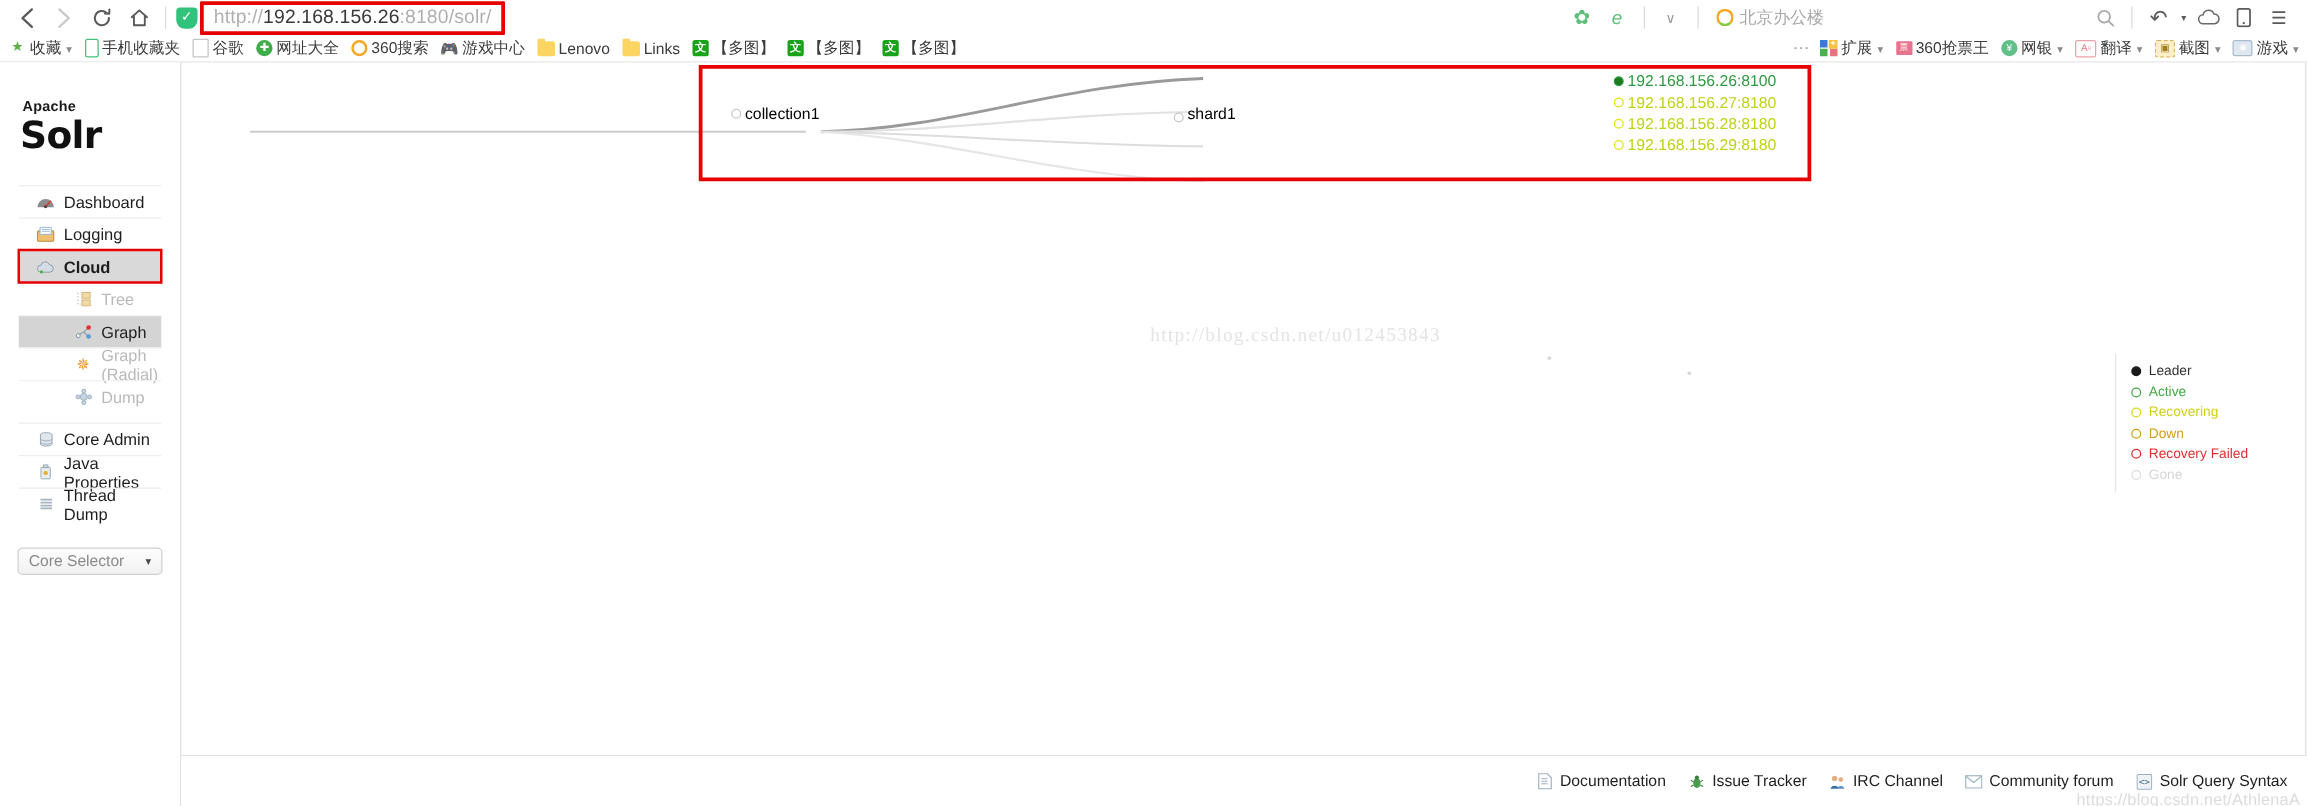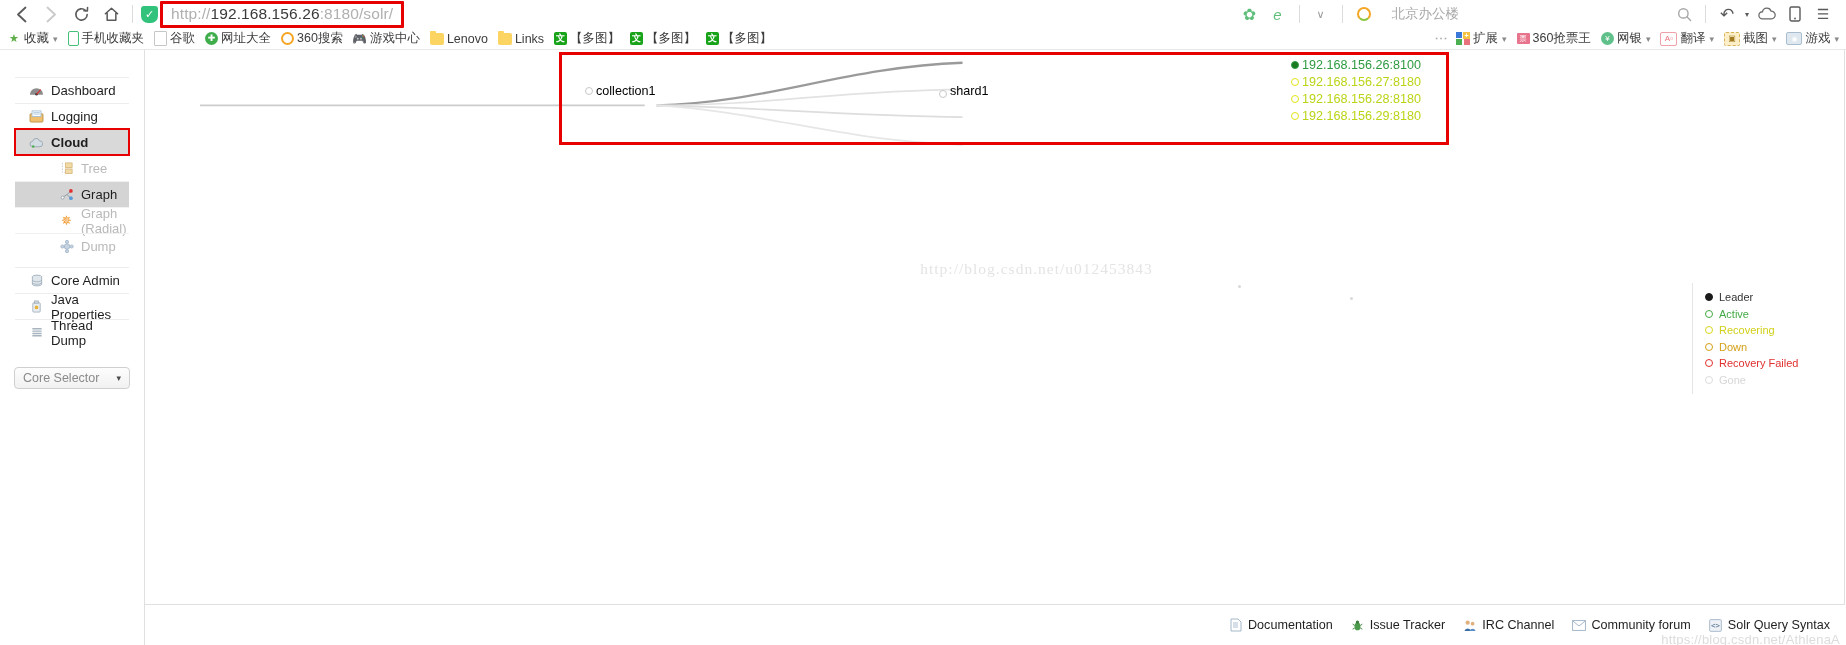--- a/index.html
+++ b/index.html
@@ -97,21 +97,21 @@
     display: inline-flex;
     align-items: center;
     justify-content: center;
     color: #9a9a9a;
     font-size: 15px;
     cursor: pointer;
   }
   .geo-label {
     display: flex;
     align-items: center;
-    gap: 21px;
+    gap: 5px;
     color: #a8a8a8;
     font-size: 13.5px;
     margin-left: 6px;
     margin-right: 210px;
     cursor: pointer;
     white-space: nowrap;
   }
   .ring360 {
     width: 14px; height: 14px;
     border: 2.4px solid #f5a623;
@@ -606,20 +606,25 @@
       <span class="ico ico-gamepad">◉</span>
       <span>游戏</span>
       <span class="caret">▾</span>
     </div>
   </div>
 </div>
 
 <div class="solr-app">
 
   <div class="sidebar">
+    <div class="solr-logo">
+      <div class="logo-rays"></div>
+      <div class="logo-apache">Apache</div>
+      <div class="logo-solr">Solr</div>
+    </div>
 
     <ul class="nav-list">
       <li class="nav-item">
         <span class="nav-ico">
           <svg width="15" height="12" viewBox="0 0 16 12">
               <path d="M1 10 a7 7 0 0 1 14 0 z" fill="#8c8c8c"></path>
               <circle cx="8" cy="9.5" r="1.4" fill="#3a3a3a"></circle>
               <path d="M8 9.5 L12.5 4.5" stroke="#e03030" stroke-width="1.2"></path>
             </svg>
         </span>

